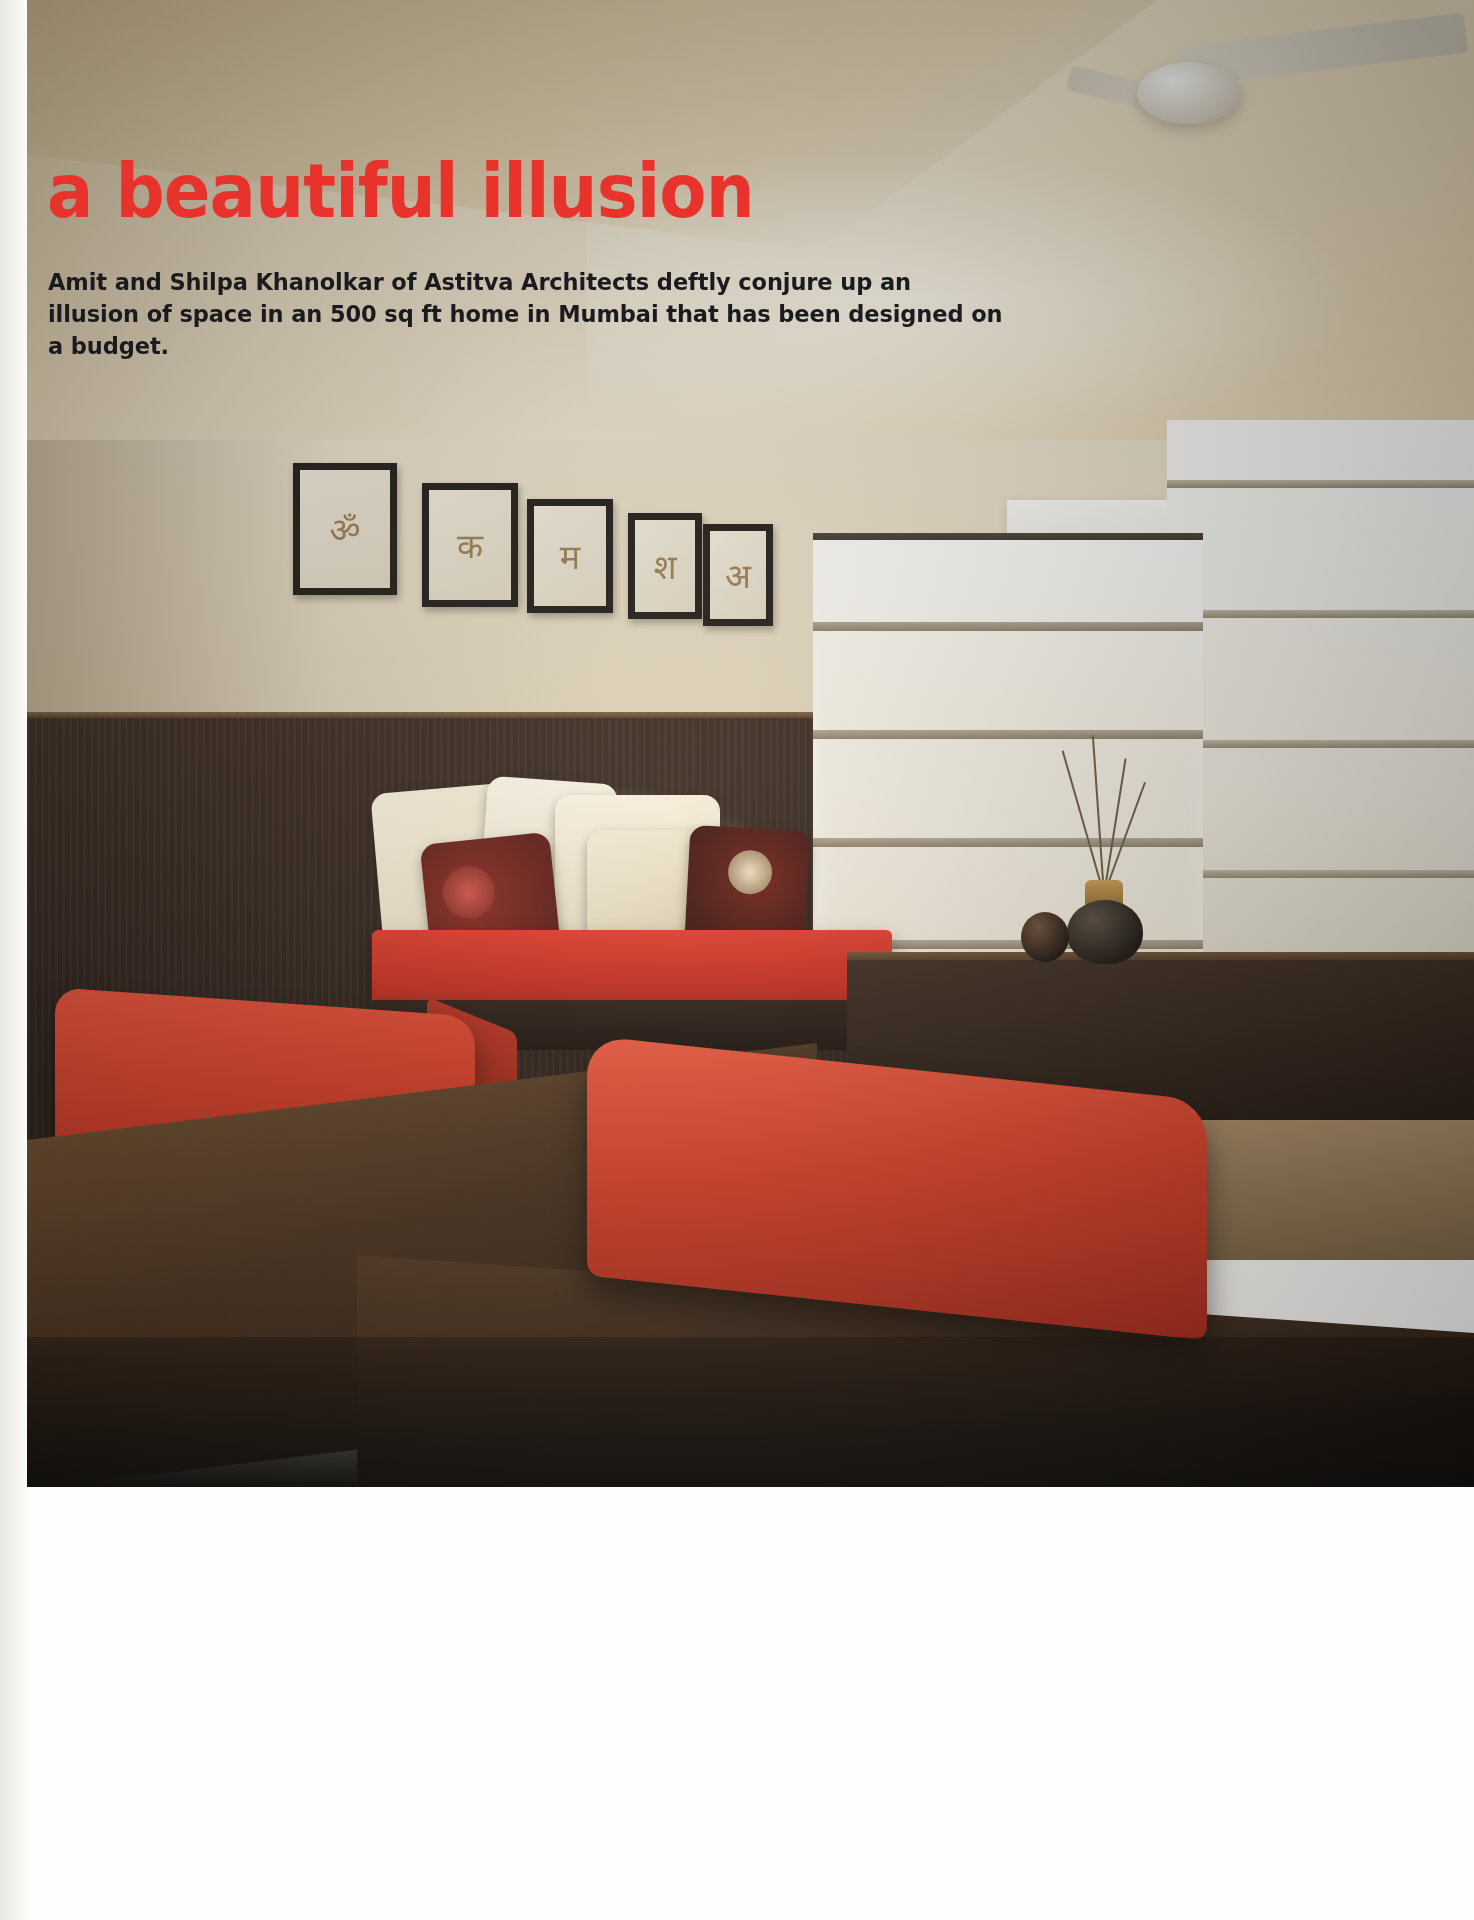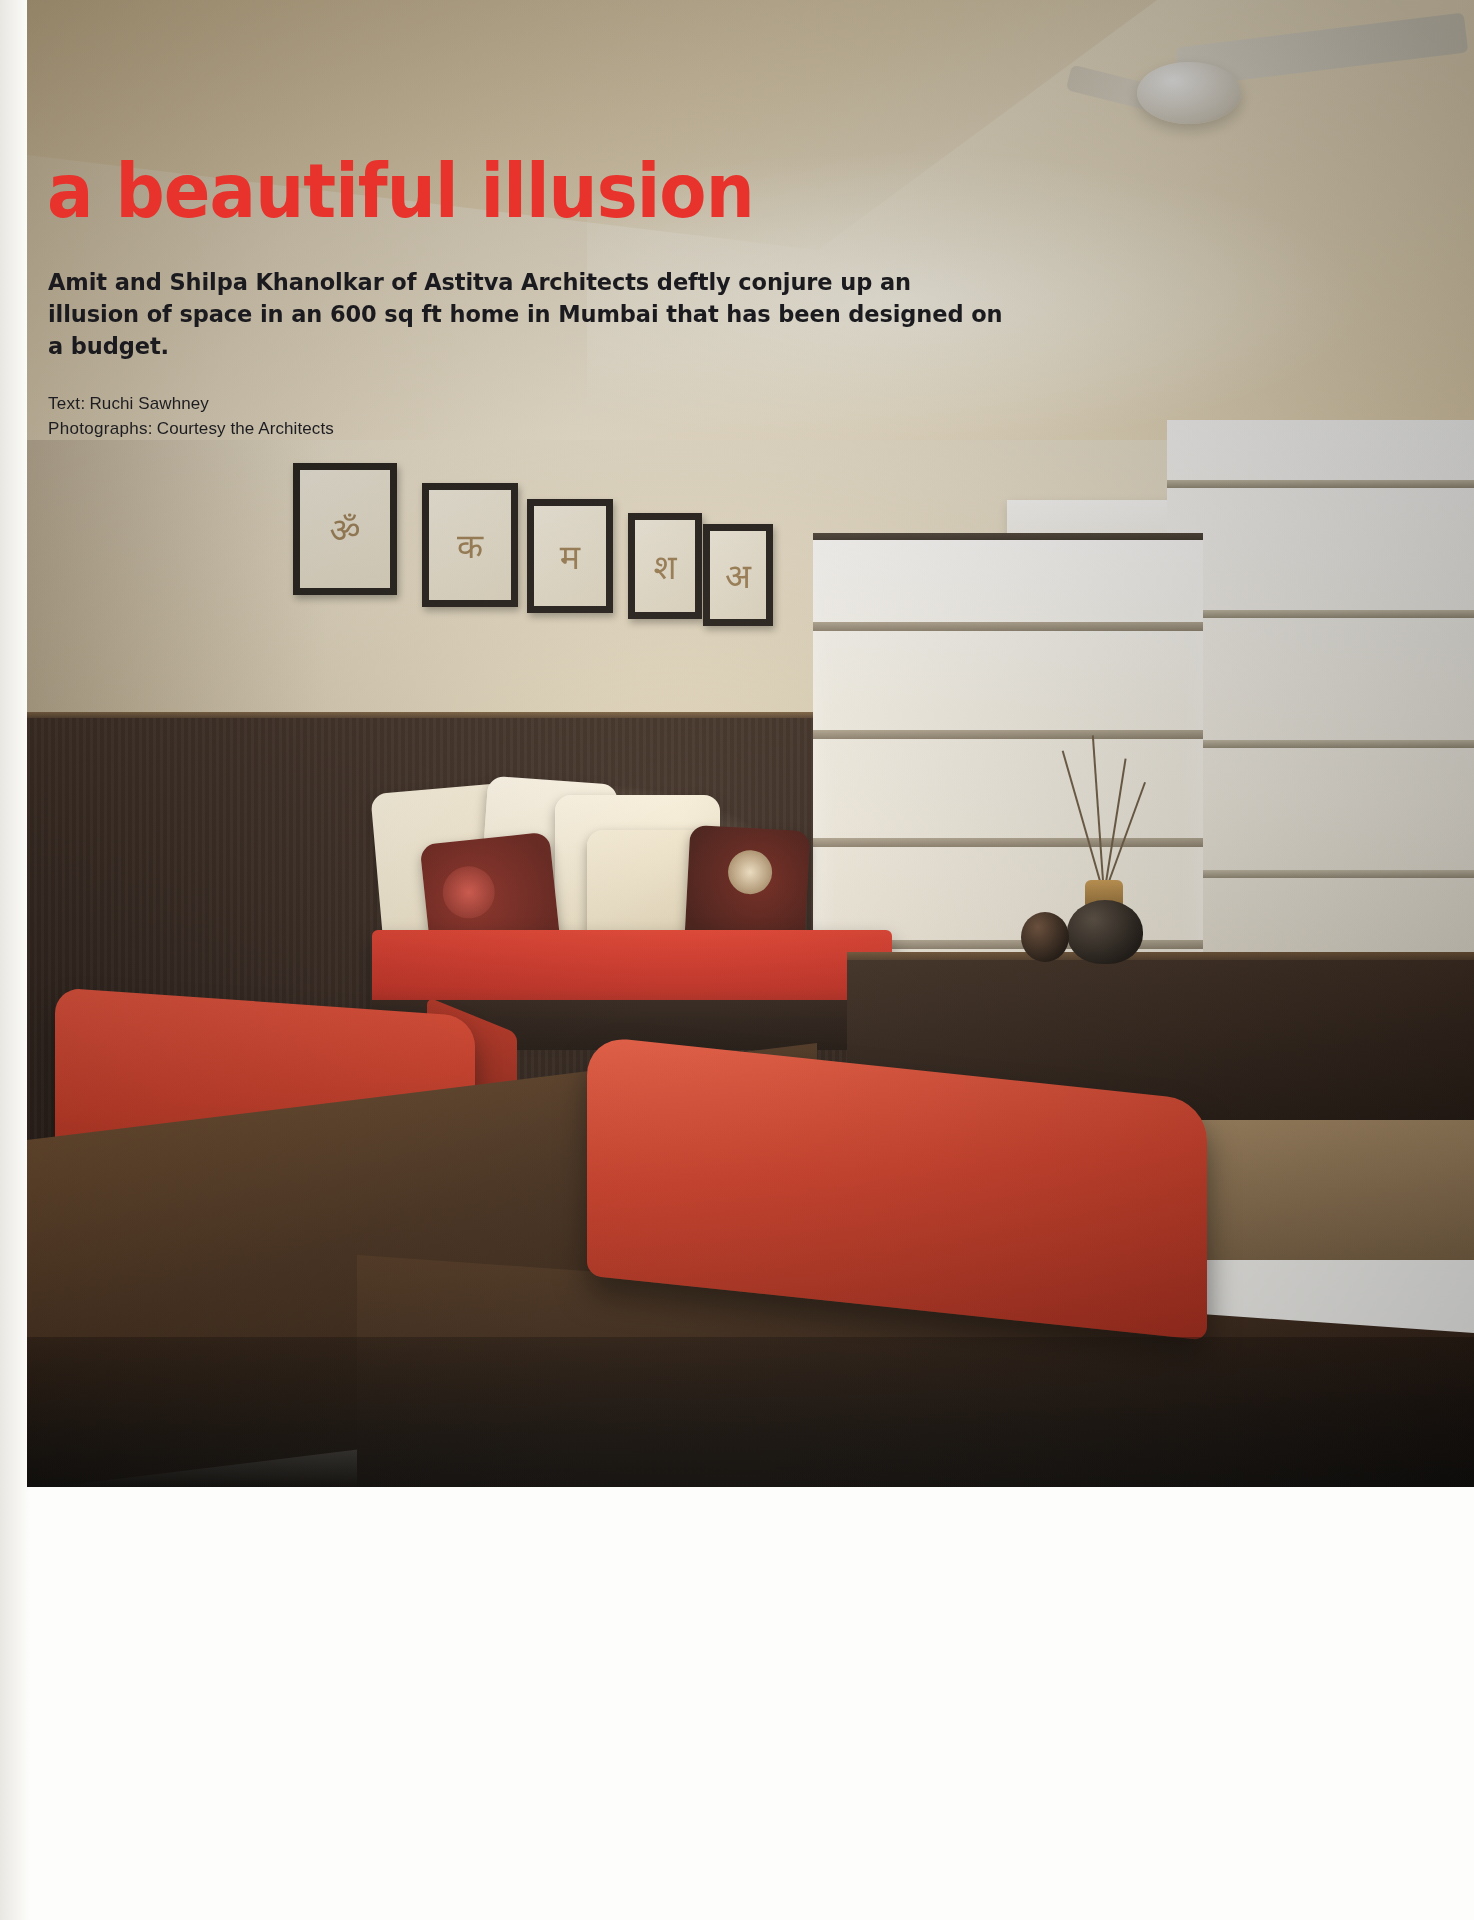--- a/index.html
+++ b/index.html
@@ -477,27 +477,17 @@
 
       <div class="ottoman-r"></div>
 
       <div class="dark-foot"></div>
       <div class="photo-grade"></div>
     </div>
   </div>
 
   <h1 class="headline">a beautiful illusion</h1>
 
-  <p class="standfirst">Amit and Shilpa Khanolkar of Astitva Architects deftly conjure up an illusion of space in an 600 sq ft home in Mumbai that has been designed on a budget.</p>
-
-  <div class="credits">
-    <div class="credit-line">
-      <span class="lead">Text:</span>
-      <span class="sc">Ruchi Sawhney</span>
-    </div>
-    <div class="credit-line">
-      <span class="lead">Photographs:</span>
-      <span class="sc">Courtesy the Architects</span>
-    </div>
-  </div>
+  <p class="standfirst">Amit and Shilpa Khanolkar of Astitva Architects deftly conjure up an illusion of space in an 500 sq ft home in Mumbai that has been designed on a budget.</p>
+
 
 
 </div>
 
 </body></html>

